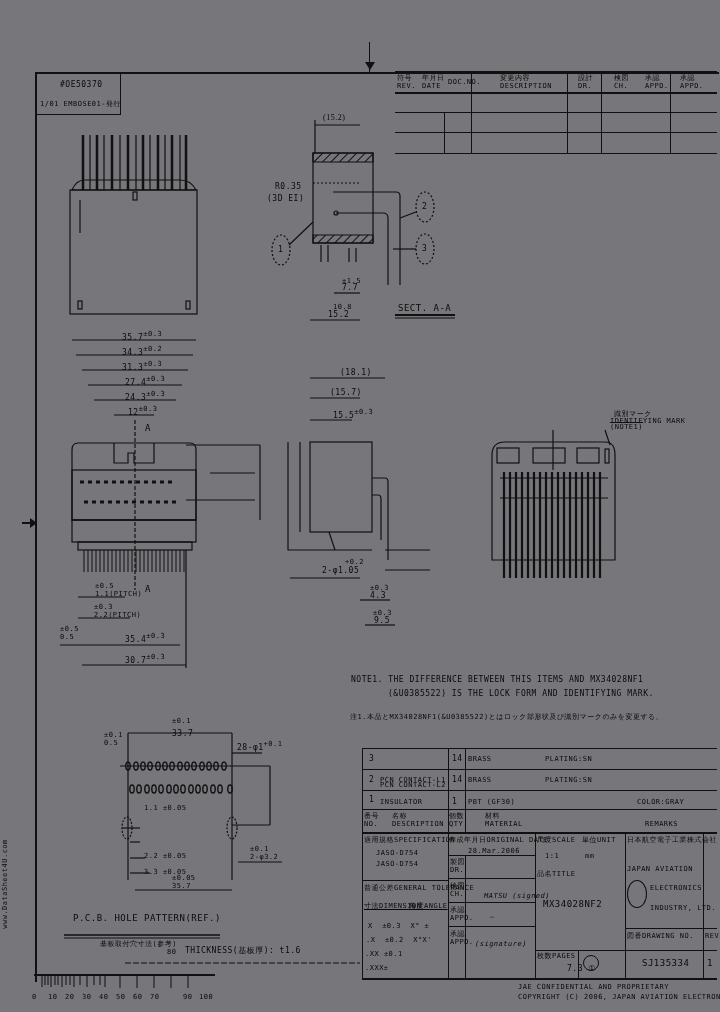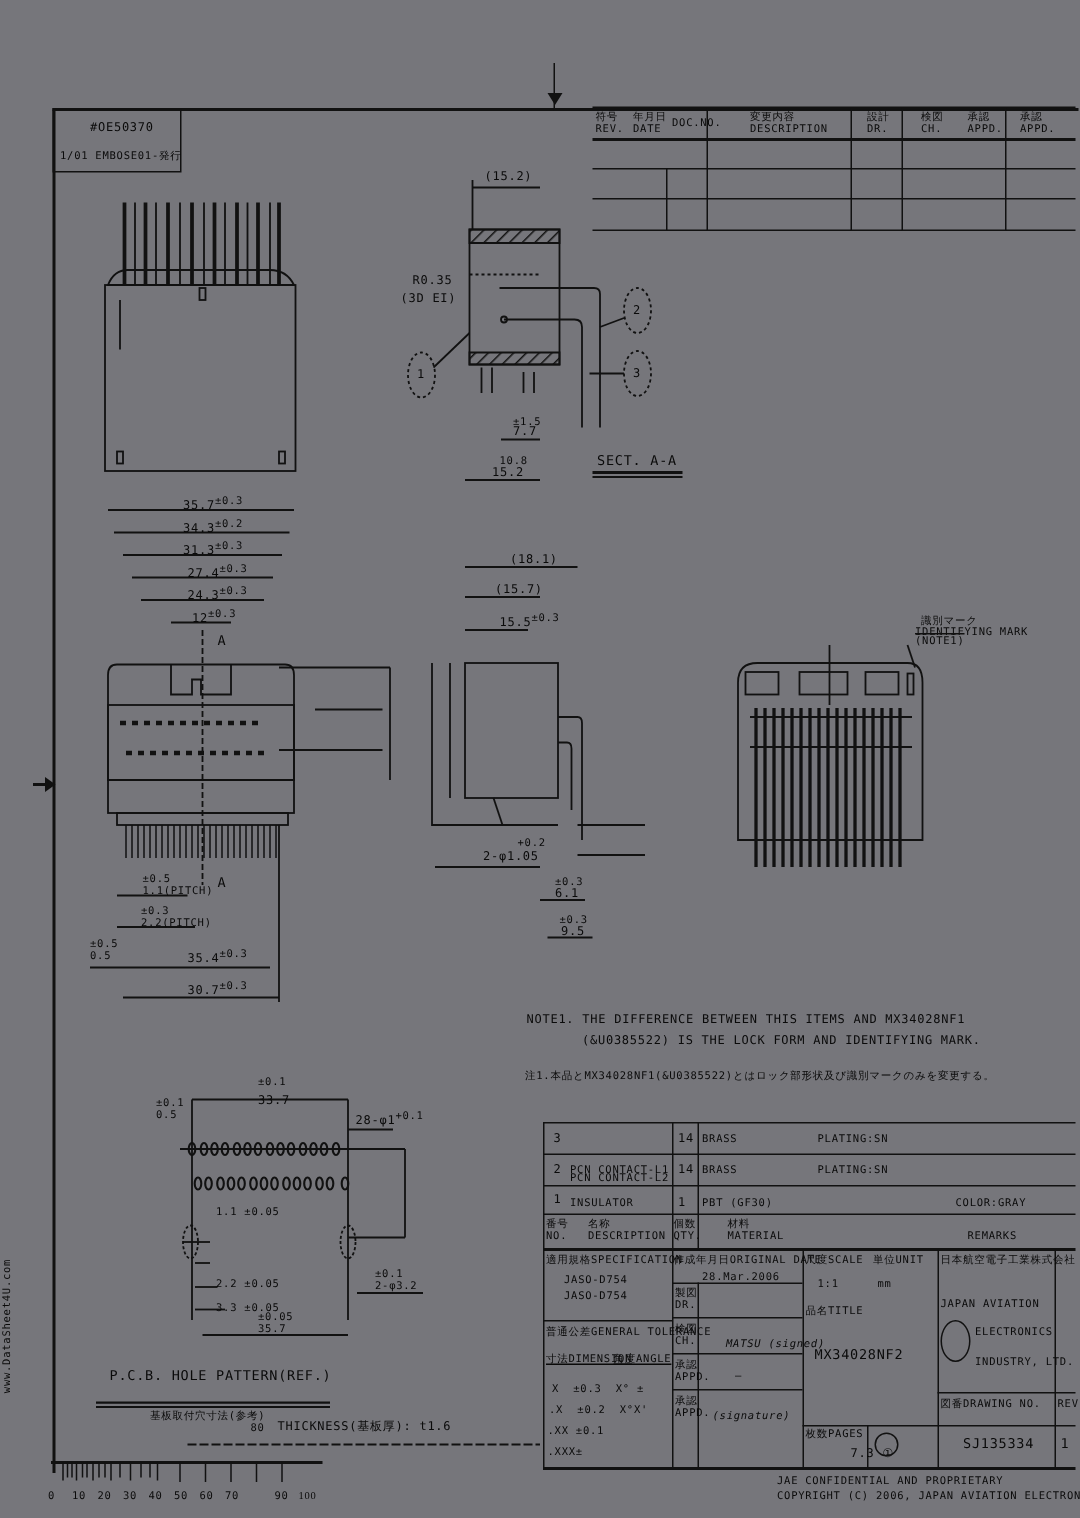--- a/index.html
+++ b/index.html
@@ -297,21 +297,21 @@
     </g>
   </g>
   <defs>
     <pattern id="hatch" width="6" height="6" patternUnits="userSpaceOnUse" patternTransform="rotate(45)">
       <line x1="0" y1="0" x2="0" y2="6" stroke="#111" stroke-width="2"></line>
     </pattern>
   </defs>
 </svg>
 
 <div>
-  <div class="t" style="left:323px;top:113px;">(15.2)</div>
+  <div class="t" style="left:323px;top:113px;font-family:Liberation Serif, serif;">(15.2)</div>
   <div class="t" style="left:275px;top:182px;">R0.35</div>
   <div class="t" style="left:267px;top:194px;">(3D EI)</div>
   <div class="t t7" style="left:342px;top:277px;">±1.5</div>
   <div class="t" style="left:342px;top:283px;">7.7</div>
   <div class="t t7" style="left:333px;top:303px;">10.8</div>
   <div class="t" style="left:328px;top:310px;">15.2</div>
   <div class="t t9" style="left:398px;top:303px;">SECT. A-A</div>
   <div class="t" style="left:278px;top:245px;">1</div>
   <div class="t" style="left:422px;top:202px;">2</div>
   <div class="t" style="left:422px;top:244px;">3</div>
@@ -333,21 +333,21 @@
   <div class="t" style="left:125px;top:653px;"><span>30.7</span><sup class="t7">±0.3</sup></div>
 </div>
 
 <div>
   <div class="t" style="left:340px;top:368px;">(18.1)</div>
   <div class="t" style="left:330px;top:388px;">(15.7)</div>
   <div class="t" style="left:333px;top:408px;"><span>15.5</span><sup class="t7">±0.3</sup></div>
   <div class="t t7" style="left:345px;top:558px;">+0.2</div>
   <div class="t" style="left:322px;top:566px;">2-φ1.05</div>
   <div class="t t7" style="left:370px;top:584px;">±0.3</div>
-  <div class="t" style="left:370px;top:591px;">6.1</div>
+  <div class="t" style="left:370px;top:591px;">4.3</div>
   <div class="t t7" style="left:373px;top:609px;">±0.3</div>
   <div class="t" style="left:374px;top:616px;">9.5</div>
 </div>
 
 <div>
   <div class="t t7" style="left:610px;top:401px;margin-top:16px;">IDENTIFYING MARK</div>
   <div class="t t7" style="left:614px;top:410px;">識別マーク</div>
   <div class="t t7" style="left:610px;top:422px;border-top:1px solid #111;">(NOTE1)</div>
 </div>
 
@@ -375,21 +375,21 @@
   <div class="t t7" style="left:32px;top:993px;">0</div>
   <div class="t t7" style="left:48px;top:993px;">10</div>
   <div class="t t7" style="left:65px;top:993px;">20</div>
   <div class="t t7" style="left:82px;top:993px;">30</div>
   <div class="t t7" style="left:99px;top:993px;">40</div>
   <div class="t t7" style="left:116px;top:993px;">50</div>
   <div class="t t7" style="left:133px;top:993px;">60</div>
   <div class="t t7" style="left:150px;top:993px;">70</div>
   <div class="t t7" style="left:167px;top:948px;">80</div>
   <div class="t t7" style="left:183px;top:993px;">90</div>
-  <div class="t t7" style="left:199px;top:993px;font-family:Liberation Serif, serif;">100</div>
+  <div class="t t7" style="left:199px;top:993px;">100</div>
 </div>
 
 <div class="t t7" style="left:-40px;top:880px;transform:rotate(-90deg);">www.DataSheet4U.com</div>
 
 <div>
   <div class="hl" style="left:362px;top:748px;width:355px;"></div>
   <div class="hl" style="left:362px;top:769px;width:355px;"></div>
   <div class="hl" style="left:362px;top:790px;width:355px;"></div>
   <div class="hl" style="left:362px;top:809px;width:355px;"></div>
   <div class="hl" style="left:362px;top:832px;width:355px;height:2px;"></div>

